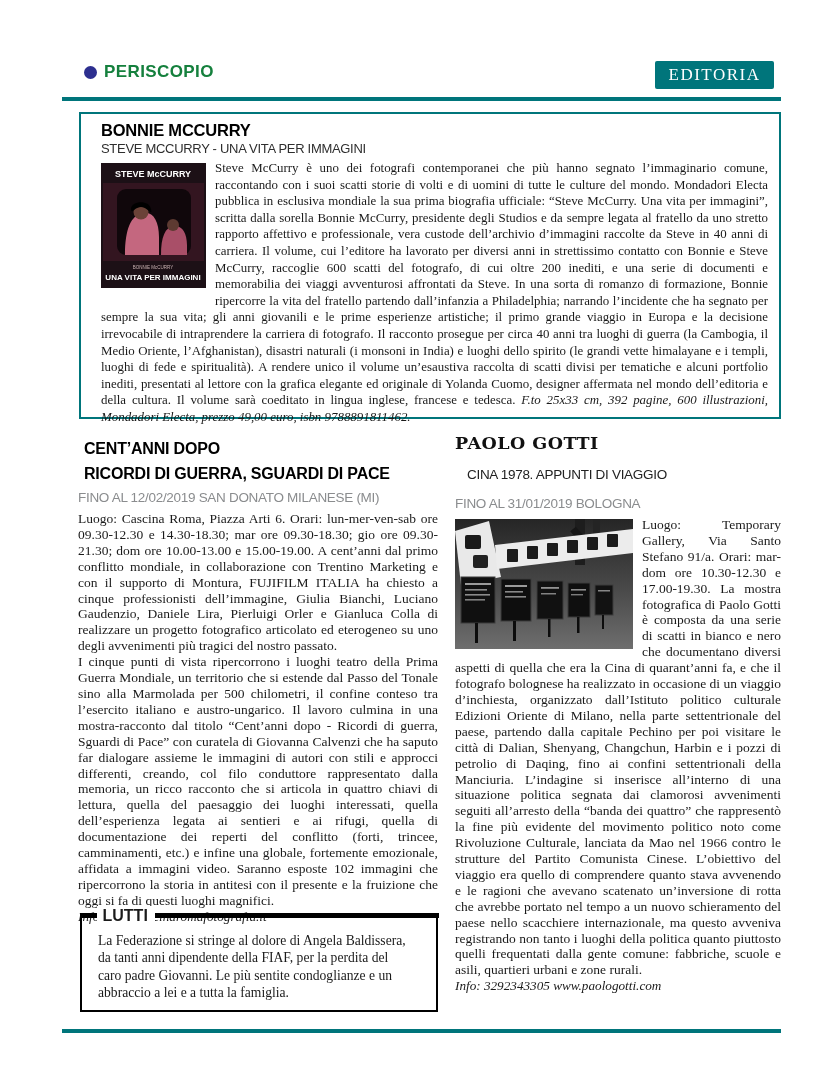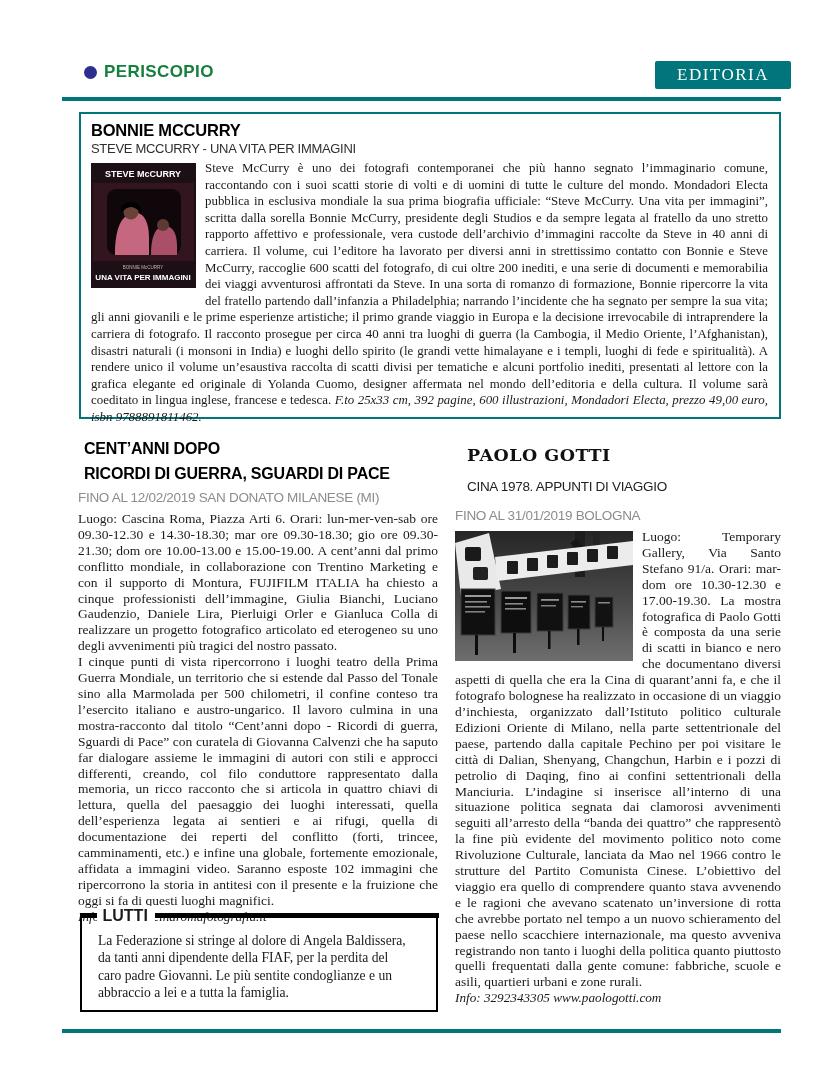--- a/index.html
+++ b/index.html
@@ -8,45 +8,45 @@
     background:#ffffff; color:#1a1a1a;
     font-family:"Liberation Serif", serif;
     overflow:hidden;
   }
   
   .hdr-dot { position:absolute; left:84px; top:66px; width:13px; height:13px;
     border-radius:50%; background:#2d2f8f; }
   .hdr-title { position:absolute; left:104px; top:62px;
     font-family:"Liberation Sans", sans-serif; font-weight:bold; font-size:17px;
     letter-spacing:.4px; color:#15803d; }
-  .editoria { position:absolute; left:655px; top:61px; width:136px; height:28px;
+  .editoria { position:absolute; left:655px; top:61px; width:119px; height:28px;
     background:#00757b; color:#fff; display:flex; align-items:center; justify-content:center;
     font-family:"Liberation Serif", serif; font-size:17px; letter-spacing:1.5px;
     border-radius:2px; }
   .rule-top { position:absolute; left:62px; top:97px; width:719px; height:4px; background:#00757b; }
   .rule-bottom { position:absolute; left:62px; top:1029px; width:719px; height:4px; background:#00757b; }
 
   
   .mccurry-box { position:absolute; left:79px; top:112px; width:702px; height:307px;
-    border:2px solid #00757b; box-sizing:border-box; padding:7px 11px 6px 10px; background:#fff; }
+    border:2px solid #00757b; box-sizing:border-box; padding:7px 11px 6px 20px; background:#fff; }
   .sec-title { margin:0; font-family:"Liberation Sans", sans-serif; font-weight:bold;
     font-size:16.5px; letter-spacing:-.2px; color:#000; }
   .sec-sub { margin:1px 0 4px 0; font-family:"Liberation Sans", sans-serif; font-weight:normal;
     font-size:13px; letter-spacing:-.3px; color:#2e2e2e; }
   .body-text { margin:0; font-size:12.9px; line-height:16.6px; text-align:justify; }
   .body-text i, .info-line { font-style:italic; }
   .cover-float { float:left; width:105px; height:141px; margin:3px 9px 2px 0; }
   .photo-float { float:left; width:178px; height:130px; margin:2px 9px 3px 0; }
 
   
   .col-left  { position:absolute; left:78px;  top:433px; width:360px; }
   .col-right { position:absolute; left:455px; top:433px; width:326px; }
   .col-title { margin:6px; font-family:"Liberation Sans", sans-serif; font-weight:bold;
     font-size:16px; line-height:19px; letter-spacing:-.2px; color:#000; }
-  .gotti-title { margin:12px; font-family:"DejaVu Serif", serif; font-weight:bold;
+  .gotti-title { margin:0; font-family:"DejaVu Serif", serif; font-weight:bold;
     font-size:17.5px; line-height:21px; letter-spacing:.5px; color:#111; }
   .col-sub { margin:12px; font-family:"Liberation Sans", sans-serif; font-size:13.5px;
     letter-spacing:-.3px; color:#222; line-height:17px; }
   .col-dateline { margin:0 0 5px 0; font-family:"Liberation Sans", sans-serif;
     font-size:13.5px; letter-spacing:-.3px; color:#8a8c8e; line-height:17px; }
   .col-body { margin:0; font-size:13.5px; line-height:15.9px; text-align:justify; }
   .info-line { margin:0; font-size:13.2px; line-height:15.9px; }
 
   
   .lutti { position:absolute; left:80px; top:916px; width:358px; height:96px;

